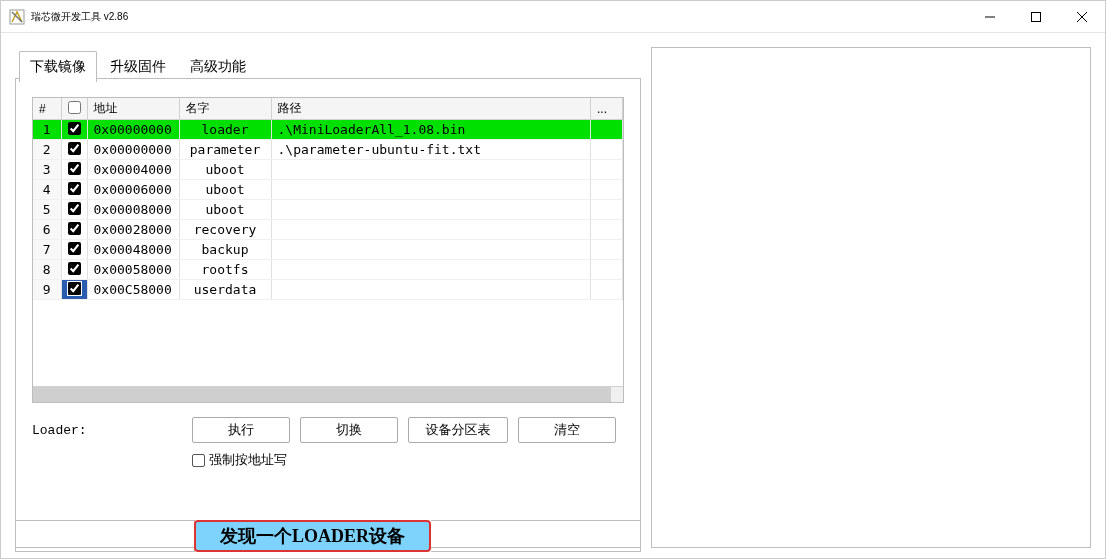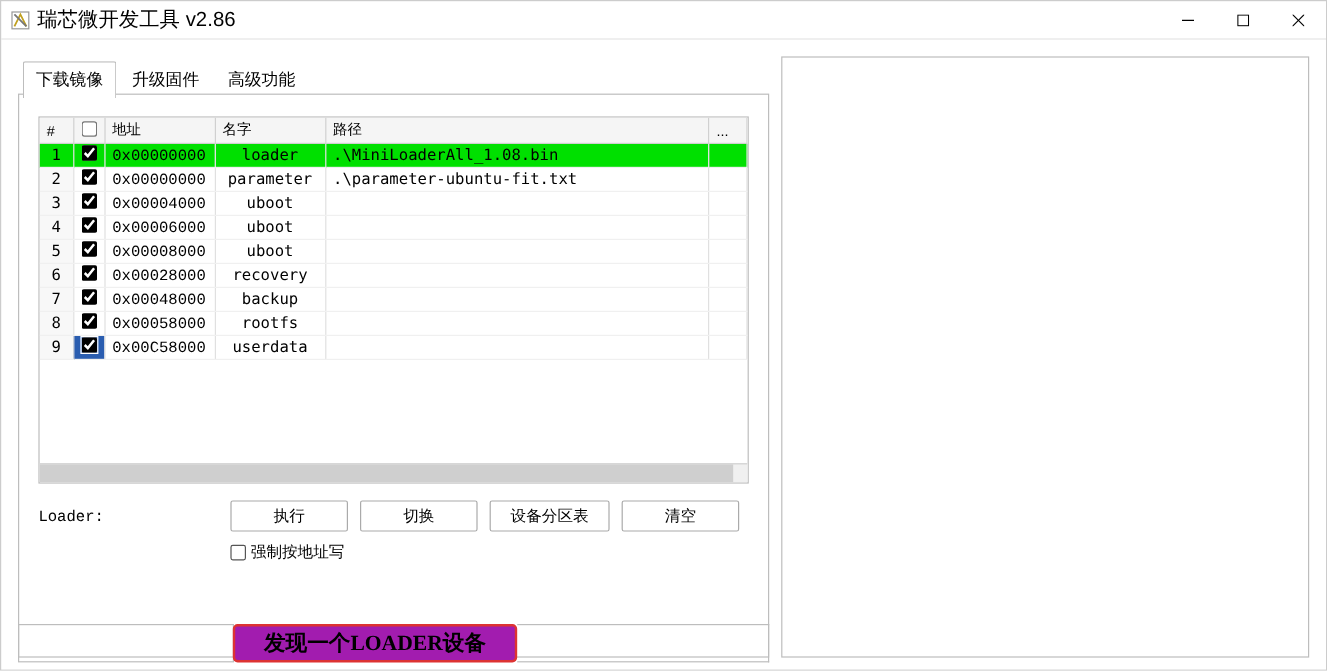--- a/index.html
+++ b/index.html
@@ -25,21 +25,21 @@
     display: flex;
     align-items: center;
     padding: 0 0 0 8px;
     border-bottom: 1px solid #e5e5e5;
   }
   .titlebar .appicon {
     width: 16px; height: 16px;
     margin-right: 6px;
     display: inline-flex; align-items: center; justify-content: center;
   }
-  .titlebar .title { font-size: 17px; text-align: center; }
+  .titlebar .title { font-size: 10px; text-align: center; }
   .titlebar .spacer { flex: 1; }
   .winbtn {
     width: 46px; height: 32px;
     display: flex; align-items: center; justify-content: center;
     font-family: "Segoe UI Symbol", sans-serif;
     font-size: 11px;
   }
 
   .client {
     flex: 1;
@@ -107,21 +107,21 @@
   table.grid td {
     border-right: 1px solid #e0e0e0;
     border-bottom: 1px solid #f0f0f0;
     padding: 1px 6px;
     height: 20px;
     white-space: nowrap;
   }
   table.grid tr.hl td { background: #00e000; }
   .col-idx { width: 28px; text-align: center; }
   .col-chk { width: 26px; text-align: center; }
-  .col-addr { width: 92px; font-family: Liberation Mono, monospace; }
+  .col-addr { width: 92px; }
   .col-name { width: 92px; text-align: center; }
   .col-path { }
   .col-dots { width: 32px; text-align: center; }
   td.col-idx { color:#000; background:#f8f8f8; text-align:center;}
   tr.hl td.col-idx { background:#00e000; }
   .hscroll {
     margin-top: auto;
     height: 16px;
     background: #f0f0f0;
     border-top: 1px solid #d0d0d0;
@@ -188,21 +188,21 @@
   }
   .statusbar .statusbox {
     border: 2px solid #d33;
     border-radius: 4px;
     padding: 2px 24px;
     font-size: 18px;
     font-family: "SimSun", serif;
     font-weight: bold;
     display: flex; align-items: center; justify-content: center;
     margin-left: -1px;
-    background: #a21caf;
+    background: #7dd3fc;
   }
   .statusbar .rightseg {
     flex: 1;
     border: 1px solid #bdbdbd;
     border-left: none;
   }
   input[type=checkbox]{ margin:0; }
   .chk-sel { accent-color: #000; }
   tr.cur td.col-chk { background: #2a5db0; }
   tr.cur td.col-chk input { outline: 1px solid #fff; }

